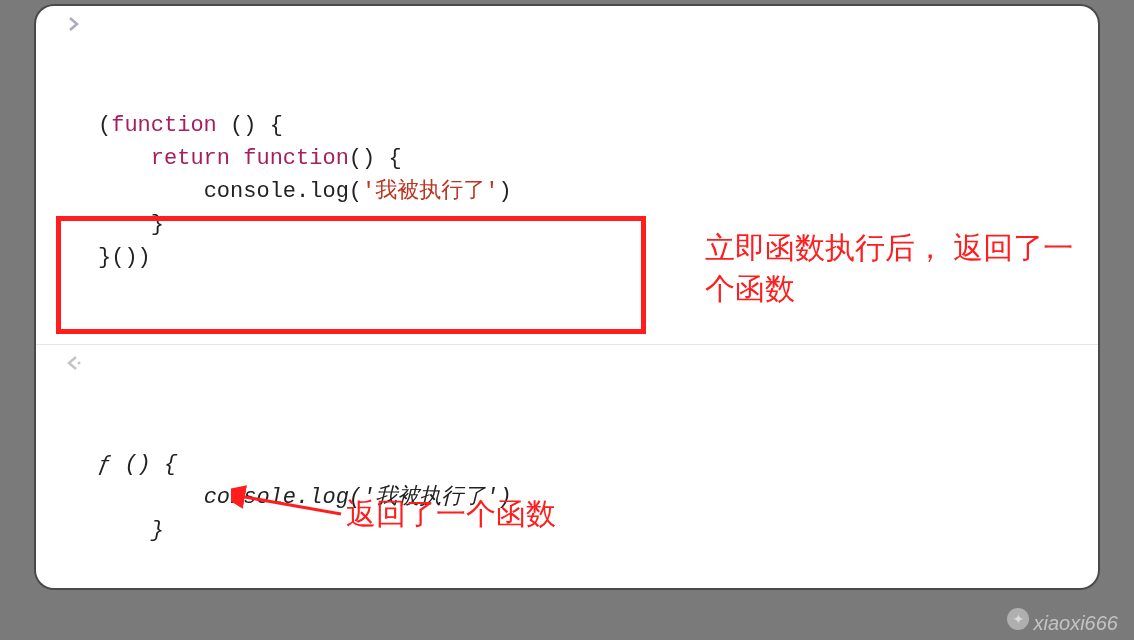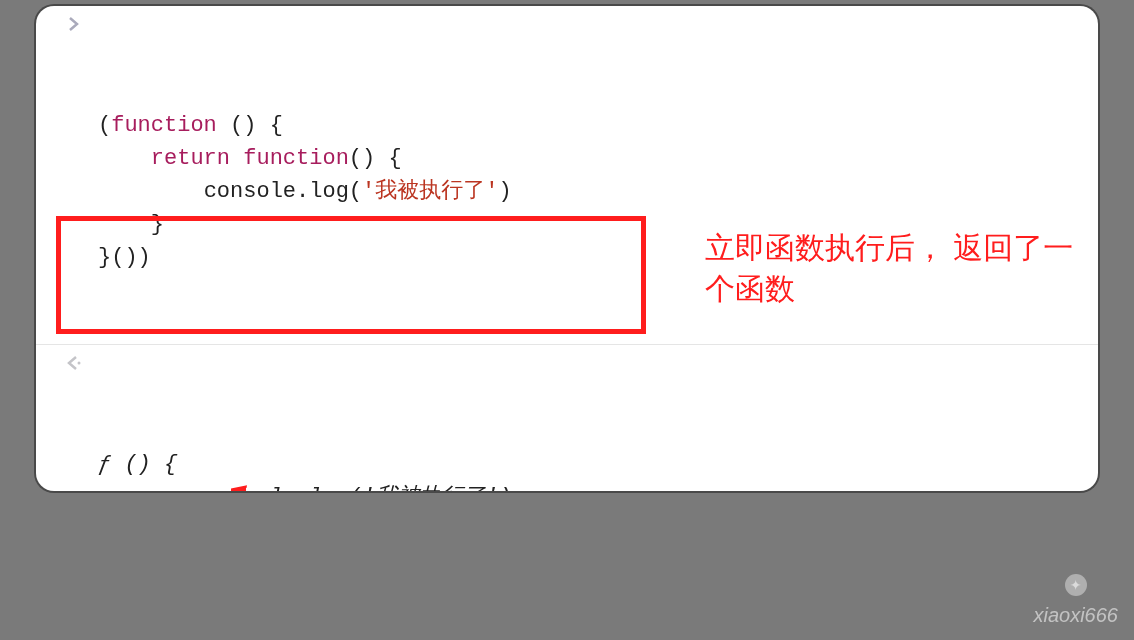--- a/index.html
+++ b/index.html
@@ -11,21 +11,21 @@
     font-size: 22px;
     line-height: 1.5;
     position: relative;
     overflow: hidden;
   }
   .console-panel {
     position: absolute;
     left: 36px;
     top: 6px;
     width: 1062px;
-    height: 485px;
+    height: 582px;
     background: #ffffff;
     border-radius: 18px;
     box-shadow: 0 0 0 2px rgba(0,0,0,0.4);
     overflow: hidden;
   }
   .entry {
     position: relative;
     padding: 4px 0 4px 62px;
     border-bottom: 1px solid #e5e5e5;
     white-space: pre;
@@ -62,29 +62,28 @@
     font-size: 30px;
     line-height: 1.35;
     pointer-events: none;
   }
   .annotation.a1 { left: 638px; top: 222px; margin-left: 31px; }
   .annotation.a2 { left: 310px; top: 488px; }
   .arrow-svg { position: absolute; left: 195px; top: 478px; pointer-events:none; }
   .watermark {
     position: absolute;
     right: 16px;
-    bottom: 10px;
+    bottom: 2px;
     color: rgba(255,255,255,0.55);
     font-family: Arial, sans-serif;
     font-size: 20px;
     font-style: italic;
     display: flex;
-    align-items: center;
+    align-items: flex-start;
     gap: 4px;
-    flex-direction: column;
   }
   .watermark .wm-icon {
     width: 22px; height: 22px; border-radius: 50%;
     background: rgba(255,255,255,0.4);
     display:flex; align-items:center; justify-content:center;
     font-size:14px; font-style:normal;
   }
 </style>
 </head>
 <body>

